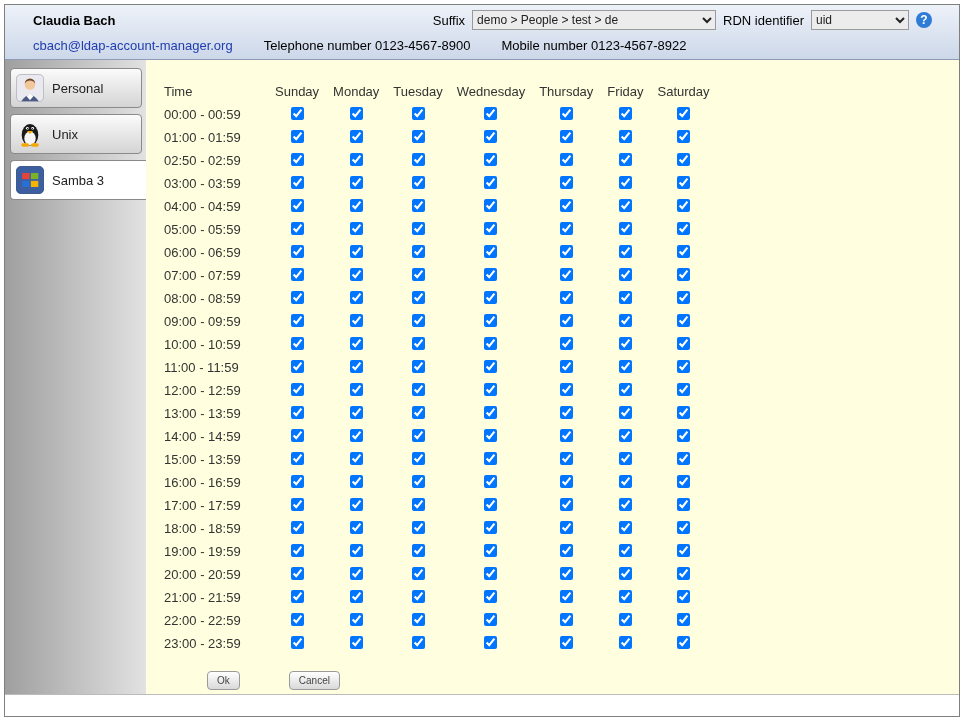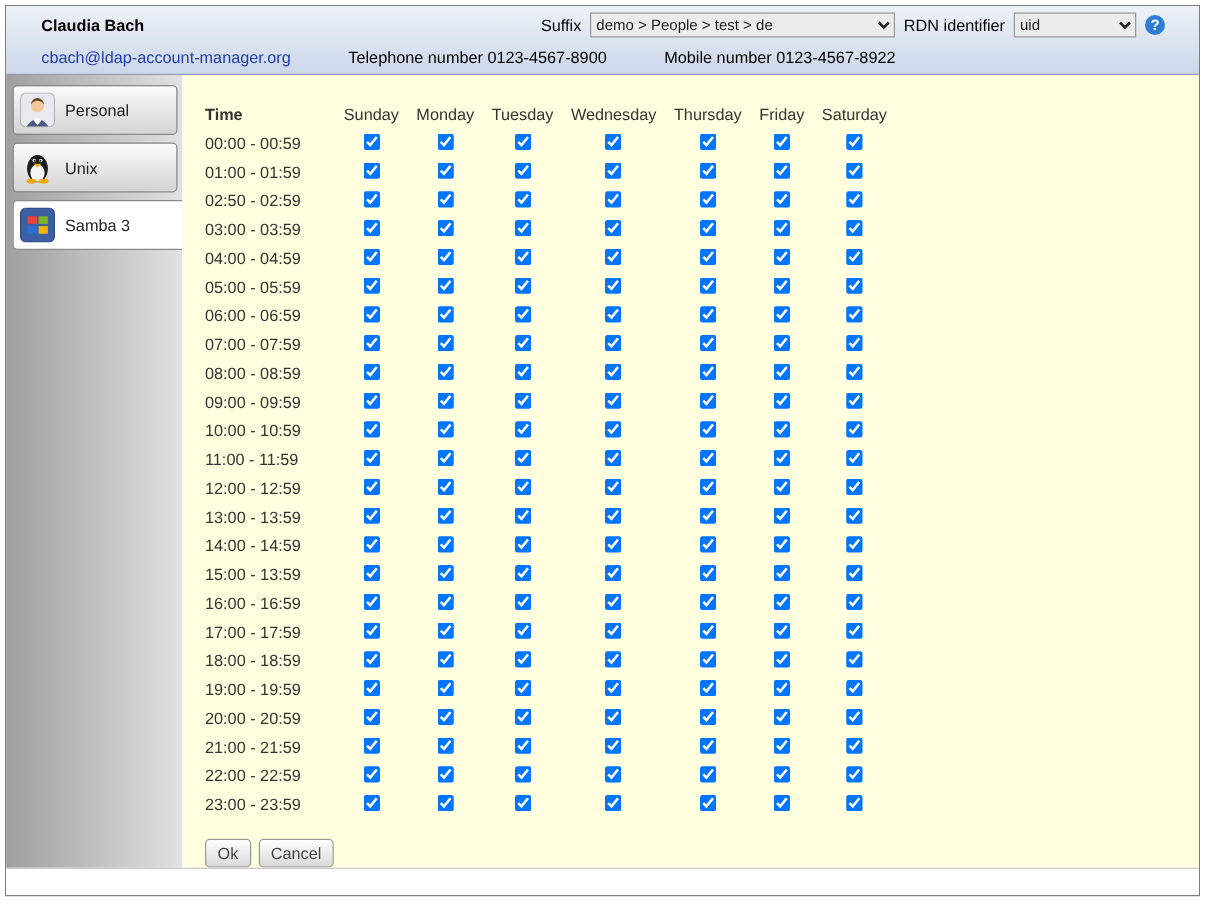--- a/index.html
+++ b/index.html
@@ -10,44 +10,44 @@
   .header { background:linear-gradient(#eef2f9,#ccd7e9); border-bottom:1px solid #8b9bb8; }
   .header-row1 { display:flex; align-items:center; height:30px; padding:0 27px 0 28px; }
   .username { font-weight:bold; }
   .header-right { margin-left:auto; display:flex; align-items:center; gap:7px; }
   select { font-size:12px; height:20px; background:#ececec; border:1px solid #9a9a9a; color:#222; }
   .suffix-select { width:244px; }
   .rdn-select { width:98px; }
   .help-icon { width:16px; height:16px; border-radius:50%; background:#2f7cd6; color:#fff;
                font-weight:bold; font-size:12px; line-height:16px; text-align:center;
                display:inline-block; cursor:pointer; }
-  .header-row2 { display:flex; gap:46px; padding:3px 10px 6px 28px; }
+  .header-row2 { display:flex; gap:31px; padding:3px 10px 6px 28px; }
   .email-link { color:#1f3db0; text-decoration:none; cursor:pointer; }
 
   
   .body { display:flex; height:634px;justify-content:space-between; }
   .sidebar { width:141px; background:linear-gradient(to right,#9f9f9f,#e2e2e2); padding-top:8px; box-sizing:border-box; }
   .tab { display:flex; align-items:center; gap:8px; margin:0 4px 6px 5px; padding:3px 5px; height:32px;
          background:linear-gradient(#fbfbfb,#d4d4d4); border:1px solid #8a8a8a; border-radius:4px; cursor:pointer; }
   .tab.active { background:#ffffff; margin-right:0; border-right:none; border-radius:4px 0 0 4px; }
   .tab-icon { width:28px; height:28px; flex:0 0 28px; }
   .tab-icon svg { display:block; }
   .tab-label { color:#222; }
 
   .main { flex:1; background:#ffffdf; padding:20px 0 0 18px; box-sizing:border-box; overflow:hidden; }
   table { border-collapse:collapse; color:#333; font-size:13px; }
   th { font-weight:normal; text-align:center; padding:0 7px; height:23px; white-space:nowrap; }
-  th.time-h { text-align:left; padding:0 16px 0 0; min-width:88px;font-weight:bold; }
+  th.time-h { text-align:left; padding:0 16px 0 0; min-width:88px; }
   td { height:23px; text-align:center; padding:0 7px; }
   td.time { text-align:left; padding:0 16px 0 0; white-space:nowrap; }
   input[type=checkbox] { width:13px; height:13px; margin:0; }
 
   .buttons { margin-top:16px; display:flex; gap:6px; }
-  .btn { font-family:inherit; font-size:13px; color:#444; padding:3px 9px; border:1px solid #9a9a9a;
-         border-radius:4px; background:linear-gradient(#ffffff,#d9d9d9); cursor:pointer; }
+  .btn { font-family:inherit; font-size:10px; color:#444; padding:3px 9px; border:1px solid #9a9a9a;
+         border-radius:4px; background:linear-gradient(#ffffff,#d9d9d9); cursor:pointer;margin-left:43px; }
 
   .footer { height:21px; background:#ffffff; border-top:1px solid #bbb; }
 </style>
 </head>
 <body>
 
 <div class="window">
 
   <div class="header">
     <div class="header-row1">

